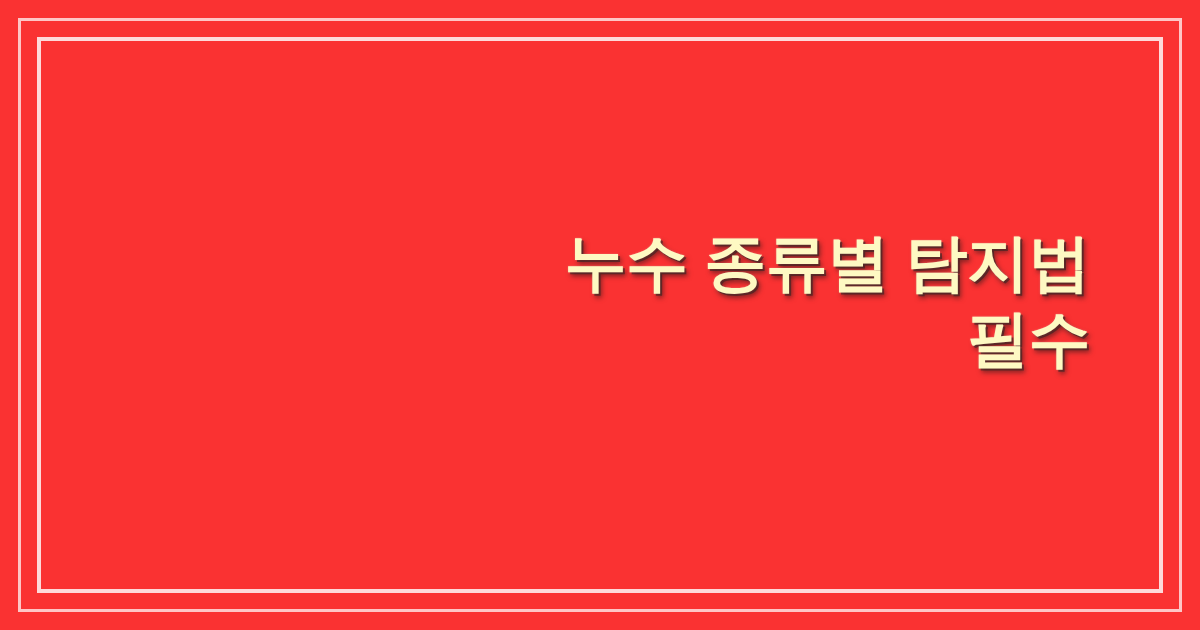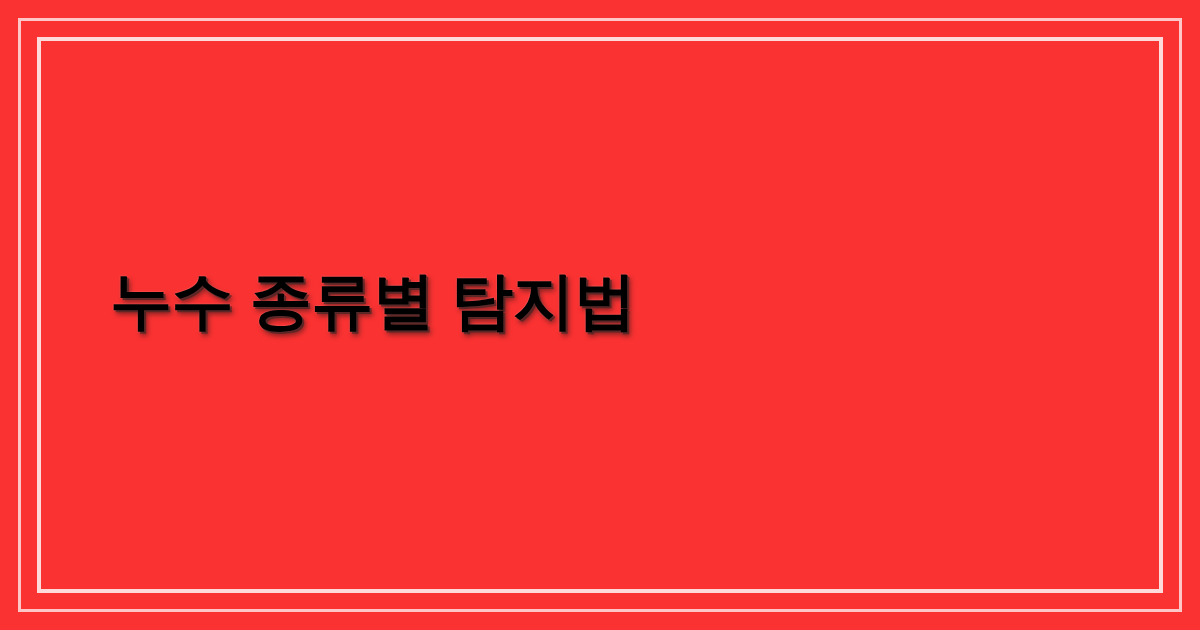--- a/index.html
+++ b/index.html
@@ -56,27 +56,27 @@
     flex-direction: column;
     align-items: center;
     justify-content: center;
     padding: 0 110px;
     box-sizing: border-box;
   }
 
   .card-title {
     margin: 8px;
     width: 100%;
-    text-align: left;
+    text-align: right;
     font-family: "Liberation Sans", "DejaVu Sans", sans-serif;
     font-weight: 700;
     font-size: 62px;
     line-height: 1.22;
     letter-spacing: -0.5px;
-    color: #000000;
+    color: #fef9c3;
     word-break: keep-all;
     text-shadow:
       2px 2px 0 rgba(40, 34, 34, 0.55),
       3px 4px 5px rgba(30, 24, 24, 0.55),
       0 0 2px rgba(255, 255, 255, 0.35);
     transform: translateY(-14px);
   }
 
   .card-title .title-line {
     display: block;
@@ -86,16 +86,17 @@
 <body>
 
 <div class="thumbnail-card">
 
   <div class="frame-outer"></div>
   <div class="frame-inner"></div>
 
   <div class="title-area">
     <h1 class="card-title">
       <span class="title-line">누수 종류별 탐지법</span>
+      <span class="title-line">필수</span>
     </h1>
   </div>
 
 </div>
 
 </body></html>

